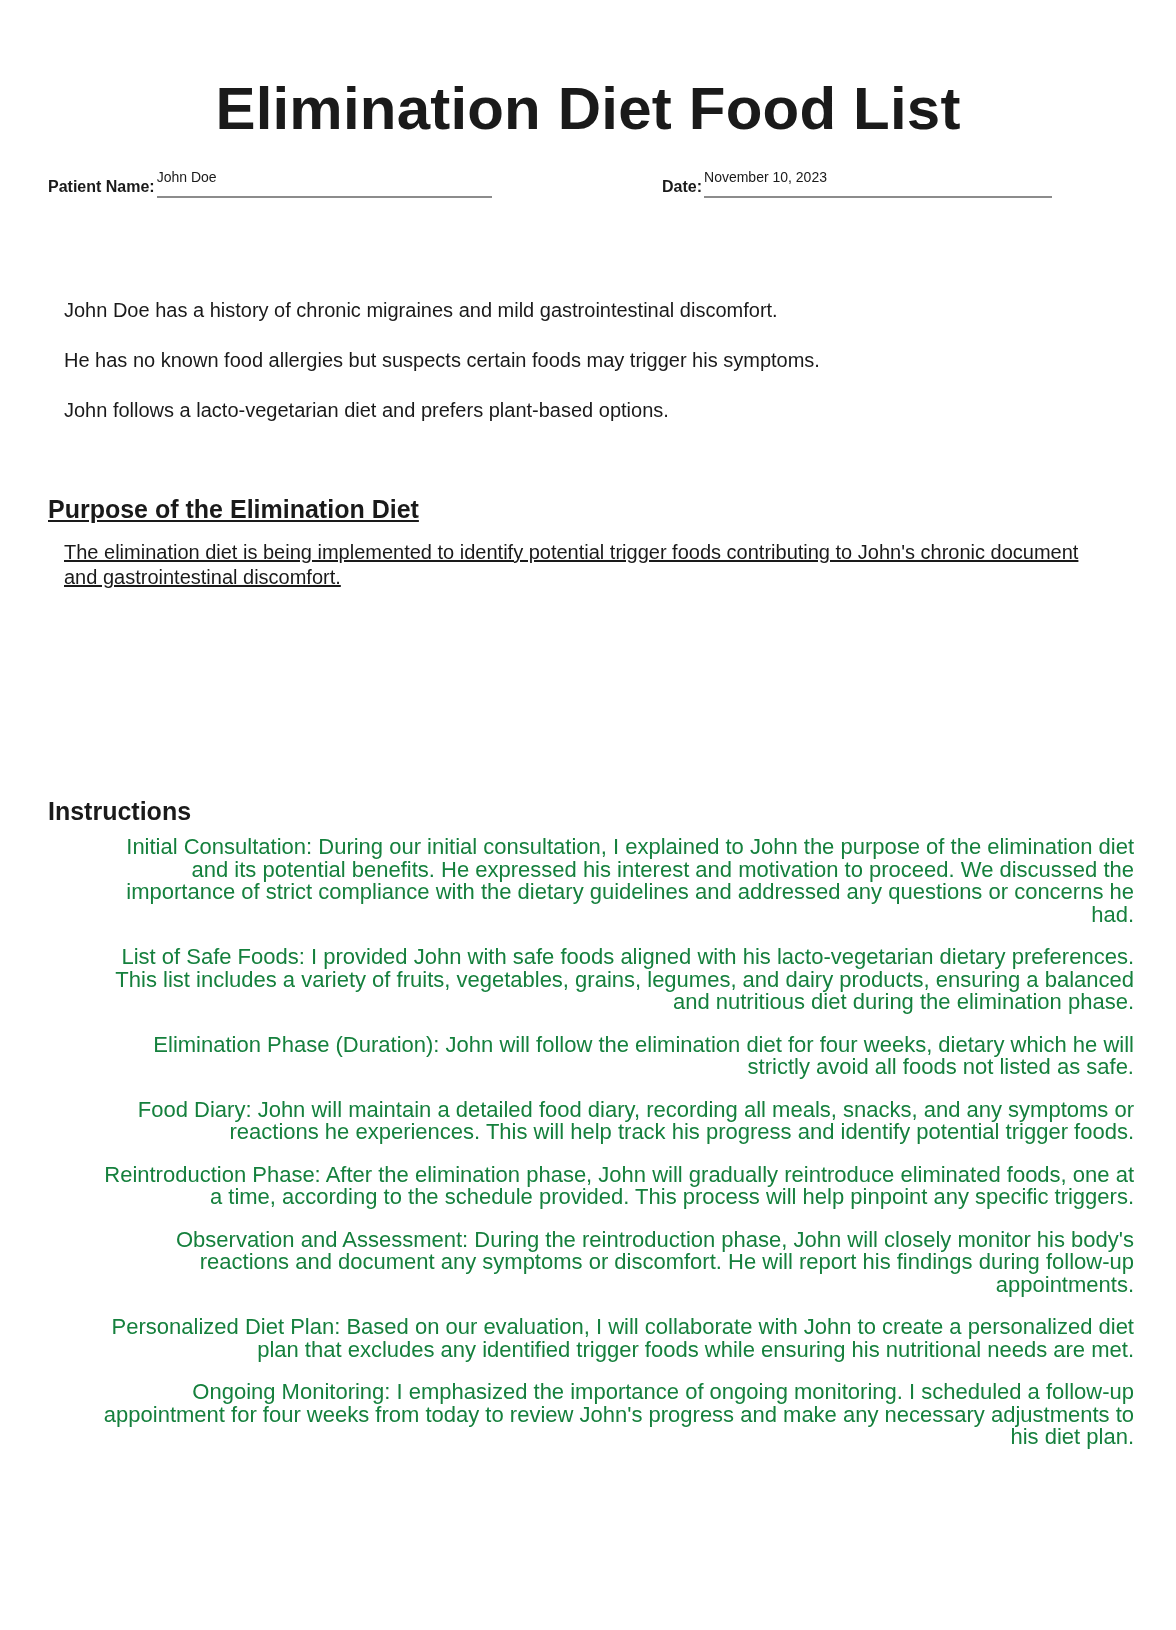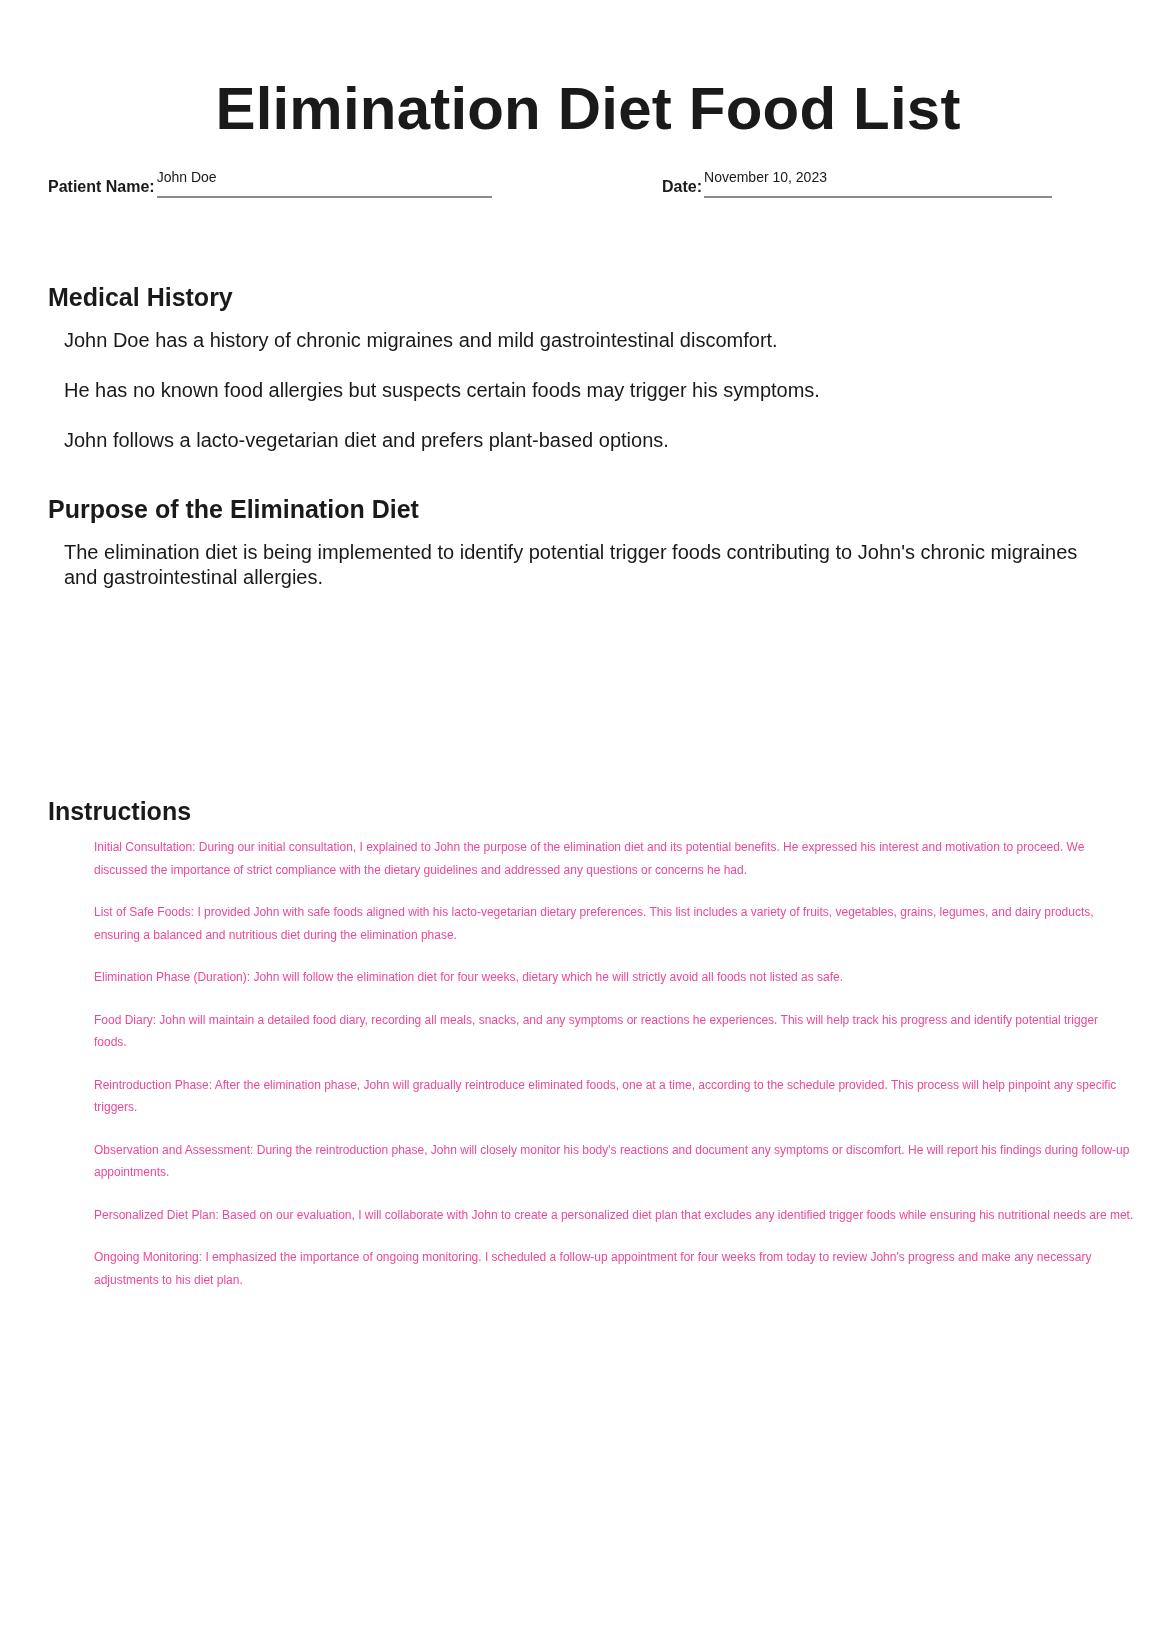--- a/index.html
+++ b/index.html
@@ -67,62 +67,62 @@
       line-height: 30px;
     }
     .section p {
       margin: 16px;
       font-size: 20px;
       line-height: 25px;
       color: #1a1a1a;
     }
     #medical-history { top: 282px; }
     #medical-history p { margin-bottom: 25px; }
-    #purpose { top: 494px; }
+    #purpose { top: 494px; text-decoration: underline; }
     #instructions { top: 796px; }
     #instructions h2 { margin-bottom: 10px; }
 
     .instr-list {
       margin: 0;
       padding: 0 0 0 46px;
       list-style: none;
       width: 1040px;
     }
     .instr-list li {
-      font-size: 12px;
+      font-size: 22px;
       line-height: 22.5px;
-      color: #ec4899;
+      color: #15803d;
       margin-bottom: 20px;
+      text-align: right;
     }
   </style>
 </head>
 <body>
 
 <h1 class="title">Elimination Diet Food List</h1>
 
 <div class="field-row" id="patient-row">
   <span class="field-label">Patient Name:</span>
   <span class="field-value">John Doe</span>
 </div>
 
 <div class="field-row" id="date-row">
   <span class="field-label">Date:</span>
   <span class="field-value">November 10, 2023</span>
 </div>
 
 <section class="section" id="medical-history">
-  <h2>Medical History</h2>
   <p>John Doe has a history of chronic migraines and mild gastrointestinal discomfort.</p>
   <p>He has no known food allergies but suspects certain foods may trigger his symptoms.</p>
   <p>John follows a lacto-vegetarian diet and prefers plant-based options.</p>
 </section>
 
 <section class="section" id="purpose">
   <h2>Purpose of the Elimination Diet</h2>
-  <p>The elimination diet is being implemented to identify potential trigger foods contributing to John's chronic migraines and gastrointestinal allergies.</p>
+  <p>The elimination diet is being implemented to identify potential trigger foods contributing to John's chronic document and gastrointestinal discomfort.</p>
 </section>
 
 <section class="section" id="instructions">
   <h2>Instructions</h2>
   <ul class="instr-list">
     <li>Initial Consultation: During our initial consultation, I explained to John the purpose of the elimination diet and its potential benefits. He expressed his interest and motivation to proceed. We discussed the importance of strict compliance with the dietary guidelines and addressed any questions or concerns he had.</li>
     <li>List of Safe Foods: I provided John with safe foods aligned with his lacto-vegetarian dietary preferences. This list includes a variety of fruits, vegetables, grains, legumes, and dairy products, ensuring a balanced and nutritious diet during the elimination phase.</li>
     <li>Elimination Phase (Duration): John will follow the elimination diet for four weeks, dietary which he will strictly avoid all foods not listed as safe.</li>
     <li>Food Diary: John will maintain a detailed food diary, recording all meals, snacks, and any symptoms or reactions he experiences. This will help track his progress and identify potential trigger foods.</li>
     <li>Reintroduction Phase: After the elimination phase, John will gradually reintroduce eliminated foods, one at a time, according to the schedule provided. This process will help pinpoint any specific triggers.</li>

